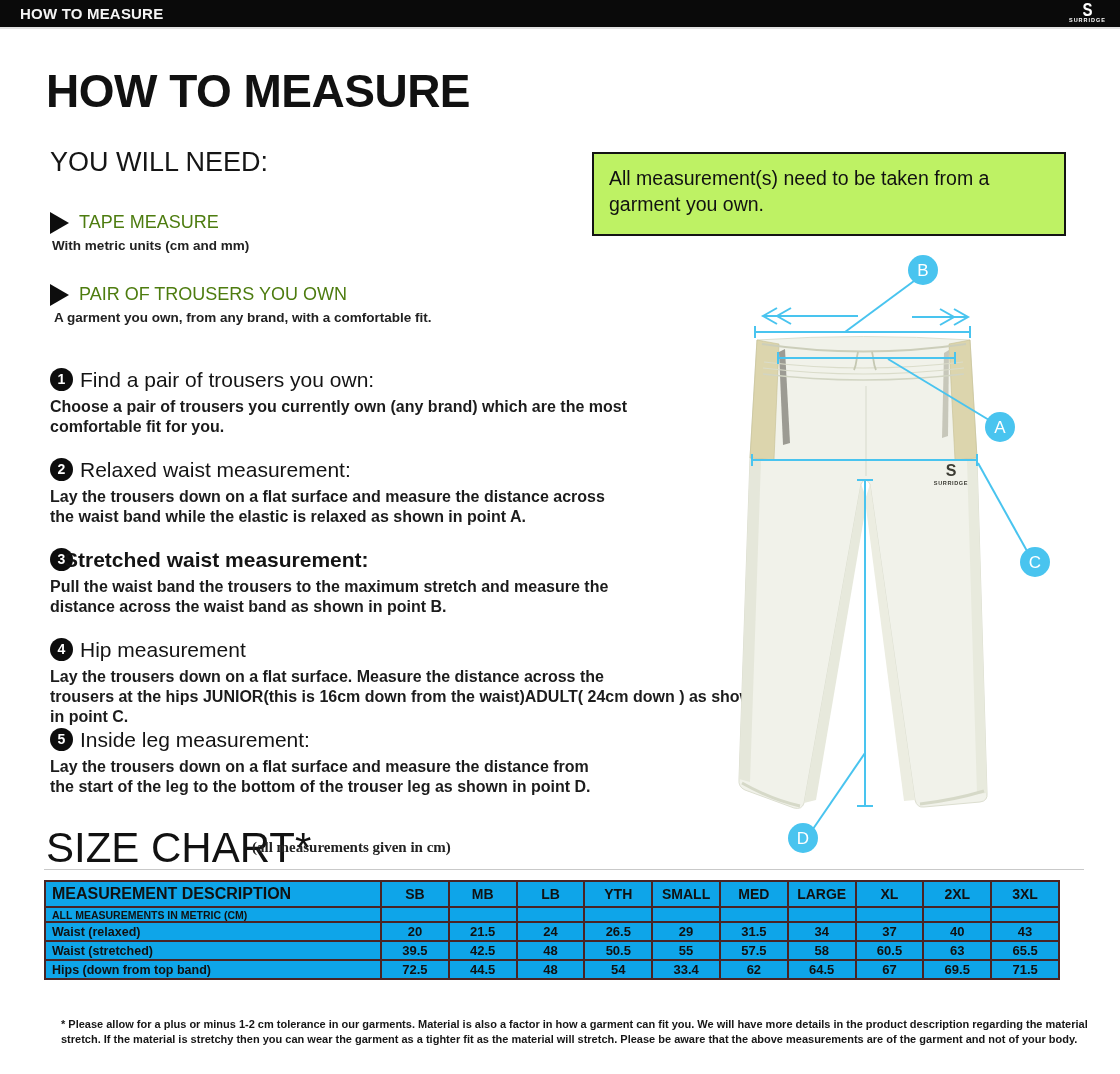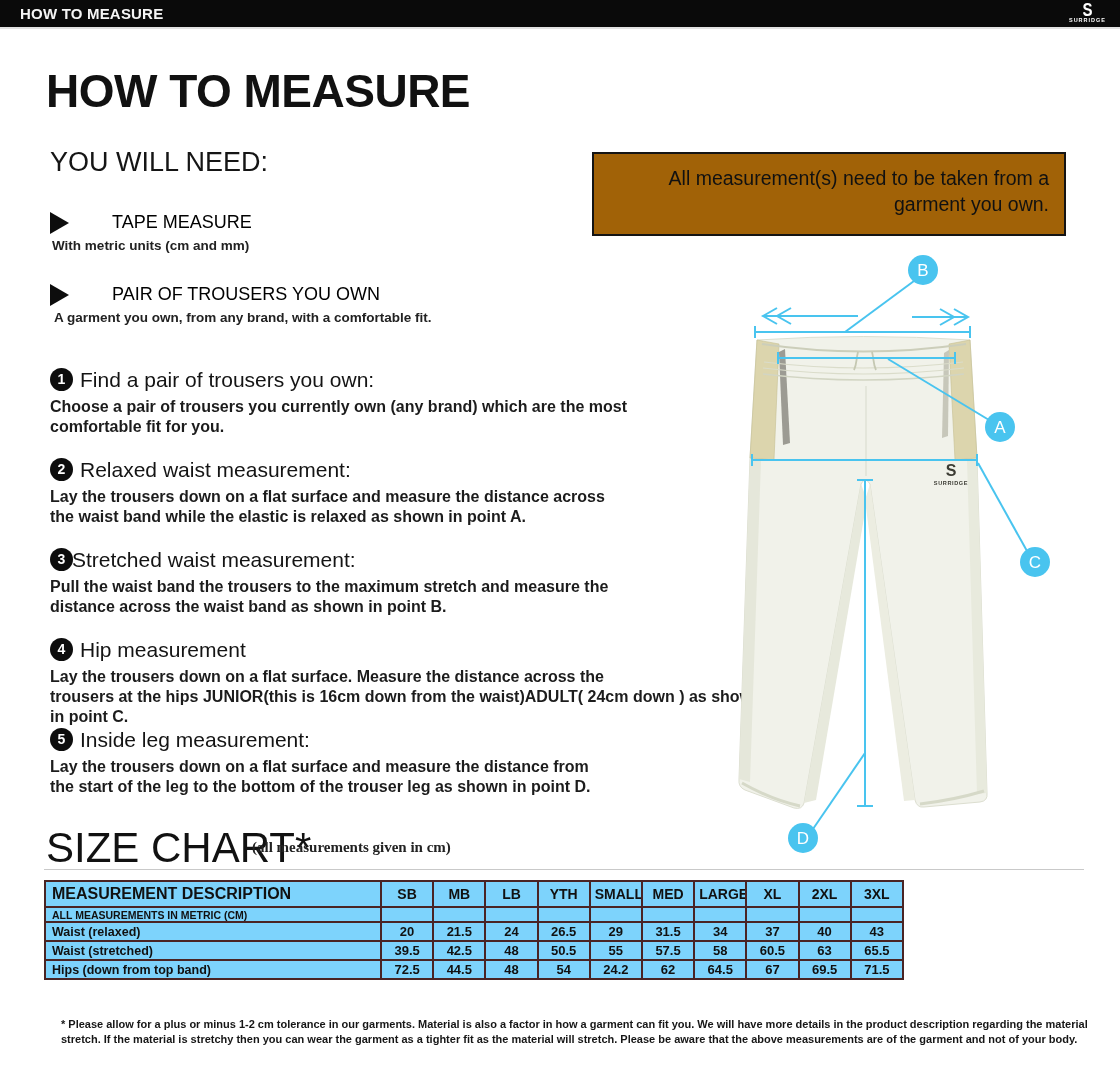--- a/index.html
+++ b/index.html
@@ -23,46 +23,46 @@
 
   
   .main-title{left:46px;top:64px;font-size:46px;font-weight:600;letter-spacing:-.5px;color:#111;}
   .need-heading{left:50px;top:147px;font-size:27px;font-weight:400;color:#151515;}
 
   
   .tri{
     width:0;height:0;border-top:11px solid transparent;border-bottom:11px solid transparent;
     border-left:19px solid #0d0d0d;
   }
-  .need-label{font-size:18px;font-weight:400;color:#000000;margin-left:33px;}
+  .need-label{font-size:18px;font-weight:400;color:#4d7c0f;}
   .need-desc{font-size:13.5px;font-weight:600;color:#222;}
 
   
   .badge{
     width:23px;height:23px;border-radius:50%;background:#0d0d0d;color:#fff;
     font-size:14px;font-weight:700;text-align:center;line-height:23px;
   }
   .step-title{font-size:21px;font-weight:400;color:#141414;}
   .step-body{
     font-size:16px;font-weight:600;color:#1c1c1c;line-height:1.24;white-space:pre-line;width:720px;
   }
 
   
   .notice-box{
     left:592px;top:152px;width:474px;height:84px;border:2px solid #141414;box-sizing:border-box;
-    padding:11px 15px;font-size:19.5px;font-weight:400;color:#111;line-height:1.35;background:#a16207;text-align:right;
+    padding:11px 15px;font-size:19.5px;font-weight:400;color:#111;line-height:1.35;background:#bef264;
   }
 
   
   .chart-heading{left:46px;top:824px;font-size:42px;font-weight:400;color:#111;}
   .chart-subtitle{left:252px;top:839px;font-size:15px;font-weight:600;color:#222;font-family:Liberation Serif, serif;}
   .chart-divider{left:44px;top:869px;width:1040px;height:1px;background:#c9c9c9;}
 
   table.size-chart{
-    position:absolute;left:44px;top:880px;width:860px;border-collapse:collapse;background:#7dd3fc;
+    position:absolute;left:44px;top:880px;width:1016px;border-collapse:collapse;background:#0ea5e9;
     table-layout:fixed;
   }
   table.size-chart th,table.size-chart td{
     border:2px solid #4a2424;padding:0 4px;text-align:center;font-size:13px;font-weight:600;
     color:#111;height:17px;overflow:hidden;white-space:nowrap;
   }
   table.size-chart th{font-size:14px;font-weight:700;height:24px;}
   table.size-chart th.desc,table.size-chart td.desc{text-align:left;padding-left:6px;}
   table.size-chart th.desc{font-size:16px;}
   table.size-chart tr.metric-row td{font-size:10.5px;font-weight:700;height:13px;}
@@ -102,21 +102,21 @@
 <div class="abs step-title" style="left:80px;top:368px;text-align:right;">Find a pair of trousers you own:</div>
 <div class="abs step-body" style="left:50px;top:397px;">Choose a pair of trousers you currently own (any brand) which are the most
 comfortable fit for you.</div>
 
 <div class="abs badge" style="left:50px;top:458px;">2</div>
 <div class="abs step-title" style="left:80px;top:458px;">Relaxed waist measurement:</div>
 <div class="abs step-body" style="left:50px;top:487px;">Lay the trousers down on a flat surface and measure the distance across
 the waist band while the elastic is relaxed as shown in point A.</div>
 
 <div class="abs badge" style="left:50px;top:548px;">3</div>
-<div class="abs step-title" style="left:72px;top:548px;">Stretched waist measurement:</div>
+<div class="abs step-title" style="left:64px;top:548px;font-weight:bold;">Stretched waist measurement:</div>
 <div class="abs step-body" style="left:50px;top:577px;">Pull the waist band the trousers to the maximum stretch and measure the
 distance across the waist band as shown in point B.</div>
 
 <div class="abs badge" style="left:50px;top:638px;">4</div>
 <div class="abs step-title" style="left:80px;top:638px;">Hip measurement</div>
 <div class="abs step-body" style="left:50px;top:667px;">Lay the trousers down on a flat surface. Measure the distance across the
 trousers at the hips JUNIOR(this is 16cm down from the waist)ADULT( 24cm down ) as shown in point C.</div>
 
 <div class="abs badge" style="left:50px;top:728px;">5</div>
 <div class="abs step-title" style="left:80px;top:728px;">Inside leg measurement:</div>
@@ -261,21 +261,21 @@
         <td>60.5</td>
         <td>63</td>
         <td>65.5</td>
       </tr>
       <tr>
         <td class="desc">Hips (down from top band)</td>
         <td>72.5</td>
         <td>44.5</td>
         <td>48</td>
         <td>54</td>
-        <td>24.2</td>
+        <td>33.4</td>
         <td>62</td>
         <td>64.5</td>
         <td>67</td>
         <td>69.5</td>
         <td>71.5</td>
       </tr>
     </tbody>
   </table>
 
 <div class="abs footnote">* Please allow for a plus or minus 1-2 cm tolerance in our garments. Material is also a factor in how a garment can fit you. We will have more details in the product description regarding the material stretch.  If the material is stretchy then you can wear the garment as a tighter fit as the material will stretch.  Please be aware that the above measurements are of the garment and not of your body.</div>

